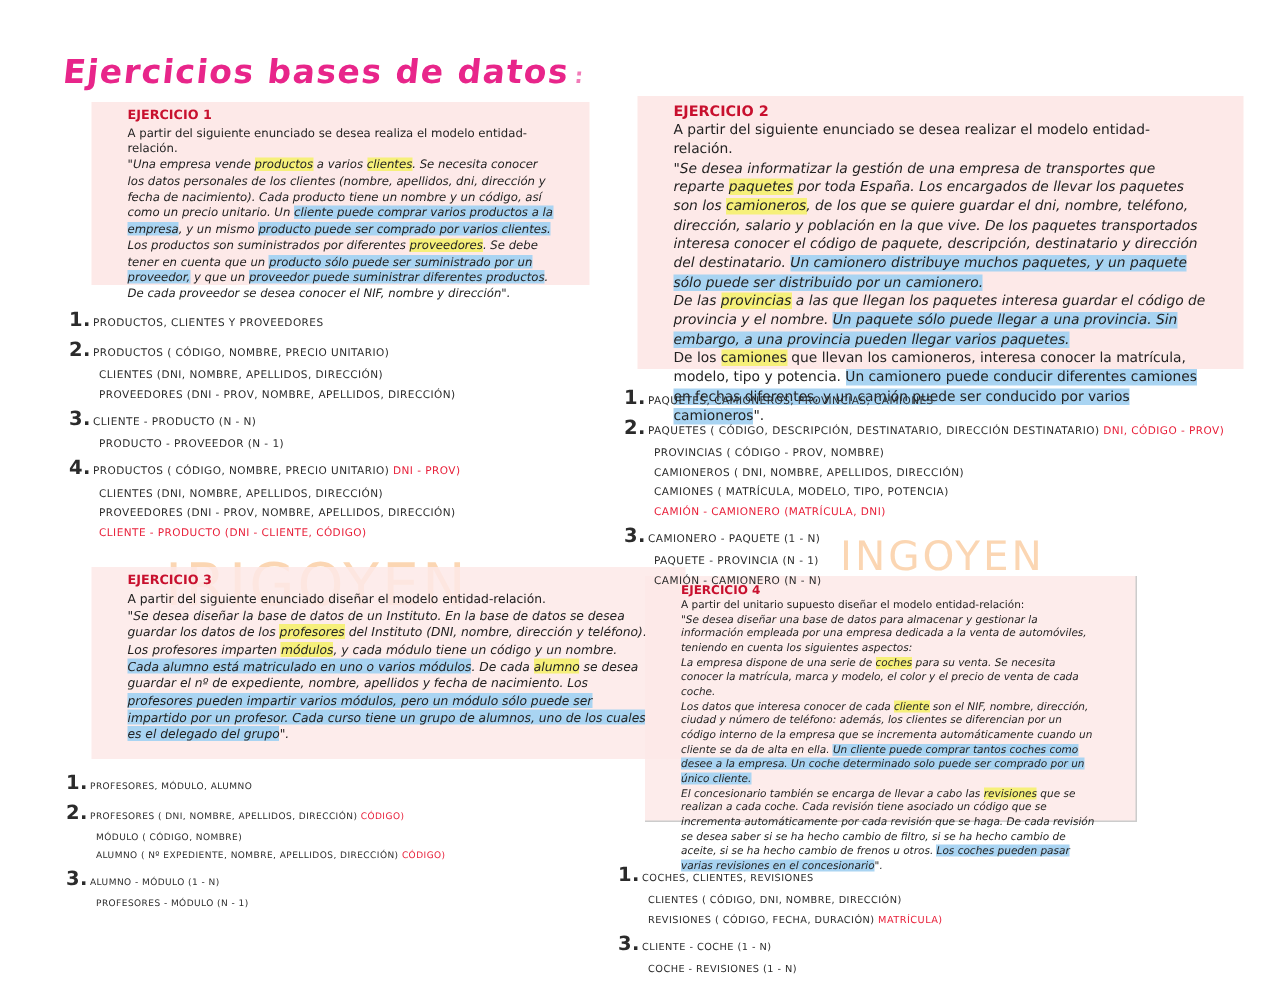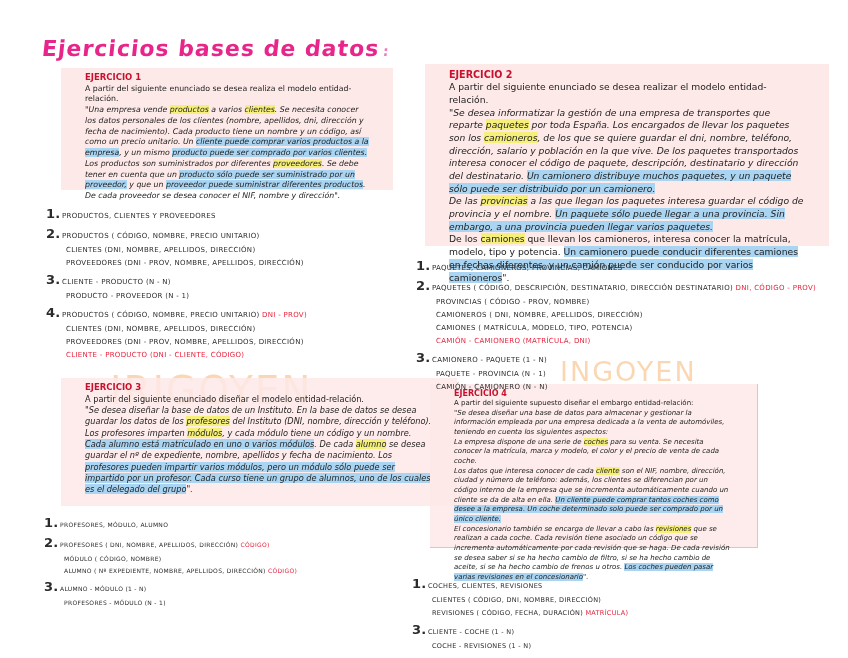--- a/index.html
+++ b/index.html
@@ -48,21 +48,21 @@
 </div>
 
 <div class="box b3" style="left:41px;top:378px;width:396px;height:128px;background:rgba(253,233,232,0.85);">
   <div class="hd">EJERCICIO 3</div>
   <p class="intro">A partir del siguiente enunciado diseñar el modelo entidad-relación.</p>
   <p class="it seg-target"><span>"Se desea diseñar la base de datos de un Instituto. En la base de datos se desea guardar los datos de los </span><span class="hy">profesores</span><span> del Instituto (DNI, nombre, dirección y teléfono). Los profesores imparten </span><span class="hy">módulos</span><span>, y cada módulo tiene un código y un nombre. </span><span class="hb">Cada alumno está matriculado en uno o varios módulos</span><span>. De cada </span><span class="hy">alumno</span><span> se desea guardar el nº de expediente, nombre, apellidos y fecha de nacimiento. Los </span><span class="hb">profesores pueden impartir varios módulos, pero un módulo sólo puede ser impartido por un profesor. Cada curso tiene un grupo de alumnos, uno de los cuales es el delegado del grupo</span><span>".</span></p>
 </div>
 
 <div class="box b4" style="left:410px;top:384px;width:328px;height:164px;background:rgba(253,233,232,0.85);border-right:1px solid #ccc;border-bottom:1px solid #ccc;">
   <div class="hd" style="font-size:8px;">EJERCICIO 4</div>
-  <p class="intro">A partir del siguiente supuesto diseñar el embargo entidad-relación:</p>
+  <p class="intro">A partir del unitario supuesto diseñar el modelo entidad-relación:</p>
   <p class="it seg-target"><span>"Se desea diseñar una base de datos para almacenar y gestionar la información empleada por una empresa dedicada a la venta de automóviles, teniendo en cuenta los siguientes aspectos:</span><br><span>La empresa dispone de una serie de </span><span class="hy">coches</span><span> para su venta. Se necesita conocer la matrícula, marca y modelo, el color y el precio de venta de cada coche.</span><br><span>Los datos que interesa conocer de cada </span><span class="hy">cliente</span><span> son el NIF, nombre, dirección, ciudad y número de teléfono: además, los clientes se diferencian por un código interno de la empresa que se incrementa automáticamente cuando un cliente se da de alta en ella. </span><span class="hb">Un cliente puede comprar tantos coches como desee a la empresa. Un coche determinado solo puede ser comprado por un único cliente.</span><br><span>El concesionario también se encarga de llevar a cabo las </span><span class="hy">revisiones</span><span> que se realizan a cada coche. Cada revisión tiene asociado un código que se incrementa automáticamente por cada revisión que se haga. De cada revisión se desea saber si se ha hecho cambio de filtro, si se ha hecho cambio de aceite, si se ha hecho cambio de frenos u otros. </span><span class="hb">Los coches pueden pasar varias revisiones en el concesionario</span><span>".</span></p>
 </div>
 
 <div class="notes" style="left:46px;top:206px;">
     <div class="row"><span class="num">1.</span><span>Productos, clientes y proveedores</span></div>
     <div class="row"><span class="num">2.</span><span>Productos ( Código, nombre, precio unitario)</span></div>
     <div class="row ind"><span>Clientes (DNI, nombre, apellidos, dirección)</span></div>
     <div class="row ind"><span>Proveedores (DNI - prov, nombre, apellidos, dirección)</span></div>
     <div class="row"><span class="num">3.</span><span>Cliente - Producto (N - N)</span></div>
     <div class="row ind"><span>Producto - Proveedor (N - 1)</span></div>

